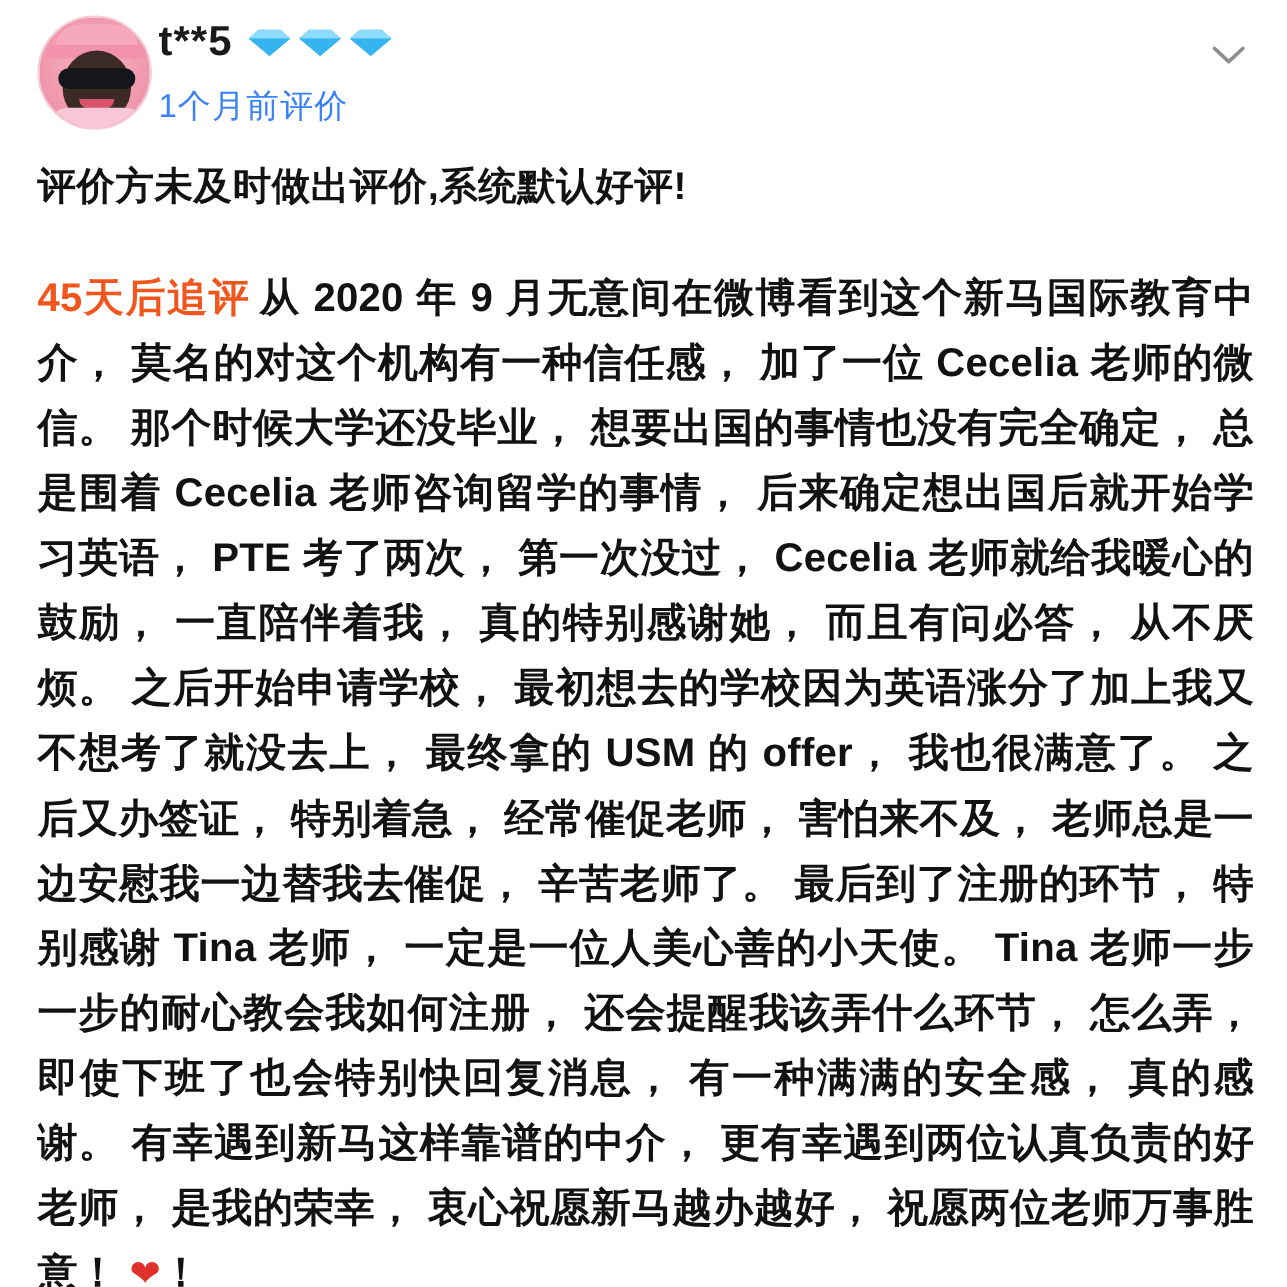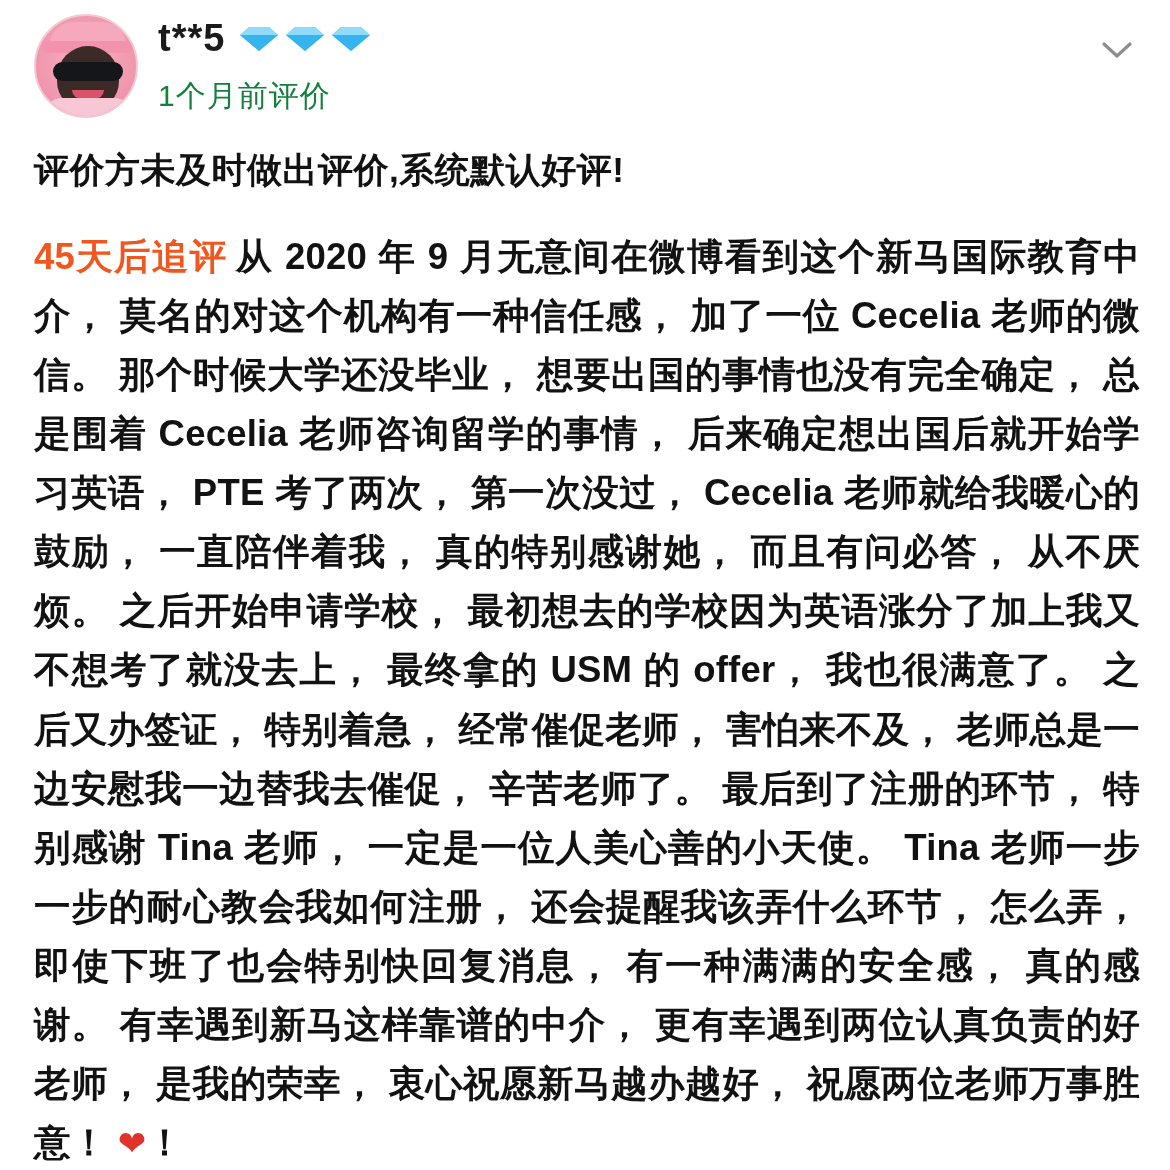--- a/index.html
+++ b/index.html
@@ -87,21 +87,21 @@
   .avatar .collar {
     position: absolute;
     bottom: 0;
     left: 8px;
     width: 88px;
     height: 18px;
     background: #f7c7d6;
     border-radius: 18px 18px 0 0;
   }
   .header-text {
-    margin-left: 20px;
+    margin-left: 6px;
     padding-top: 4px;
     flex: 1 1 auto;
   }
   .name-row {
     display: flex;
     align-items: center;
     gap: 14px;
   }
   .user-name {
     font-size: 38px;
@@ -117,21 +117,21 @@
   }
   .gem {
     width: 40px;
     height: 26px;
     position: relative;
   }
   .gem svg { display: block; }
   .review-date {
     margin-top: 16px;
     font-size: 30px;
-    color: #15803d;
+    color: #3b82f6;
     letter-spacing: 1px;
   }
   .chevron {
     position: absolute;
     right: 30px;
     top: 26px;
     width: 46px;
     height: 46px;
     cursor: pointer;
   }
@@ -139,21 +139,21 @@
   
   .review-body {
     padding: 26px 30px 0 34px;
   }
   .first-line {
     font-size: 35px;
     font-weight: 600;
     color: #121212;
     line-height: 1.5;
     letter-spacing: 0.5px;
-    margin-bottom: 30px;
+    margin-bottom: 44px;
   }
   .followup {
     font-size: 36.5px;
     font-weight: 600;
     color: #121212;
     line-height: 1.62;
     letter-spacing: 0.2px;
     text-align: justify;
     text-justify: inter-character;
   }

